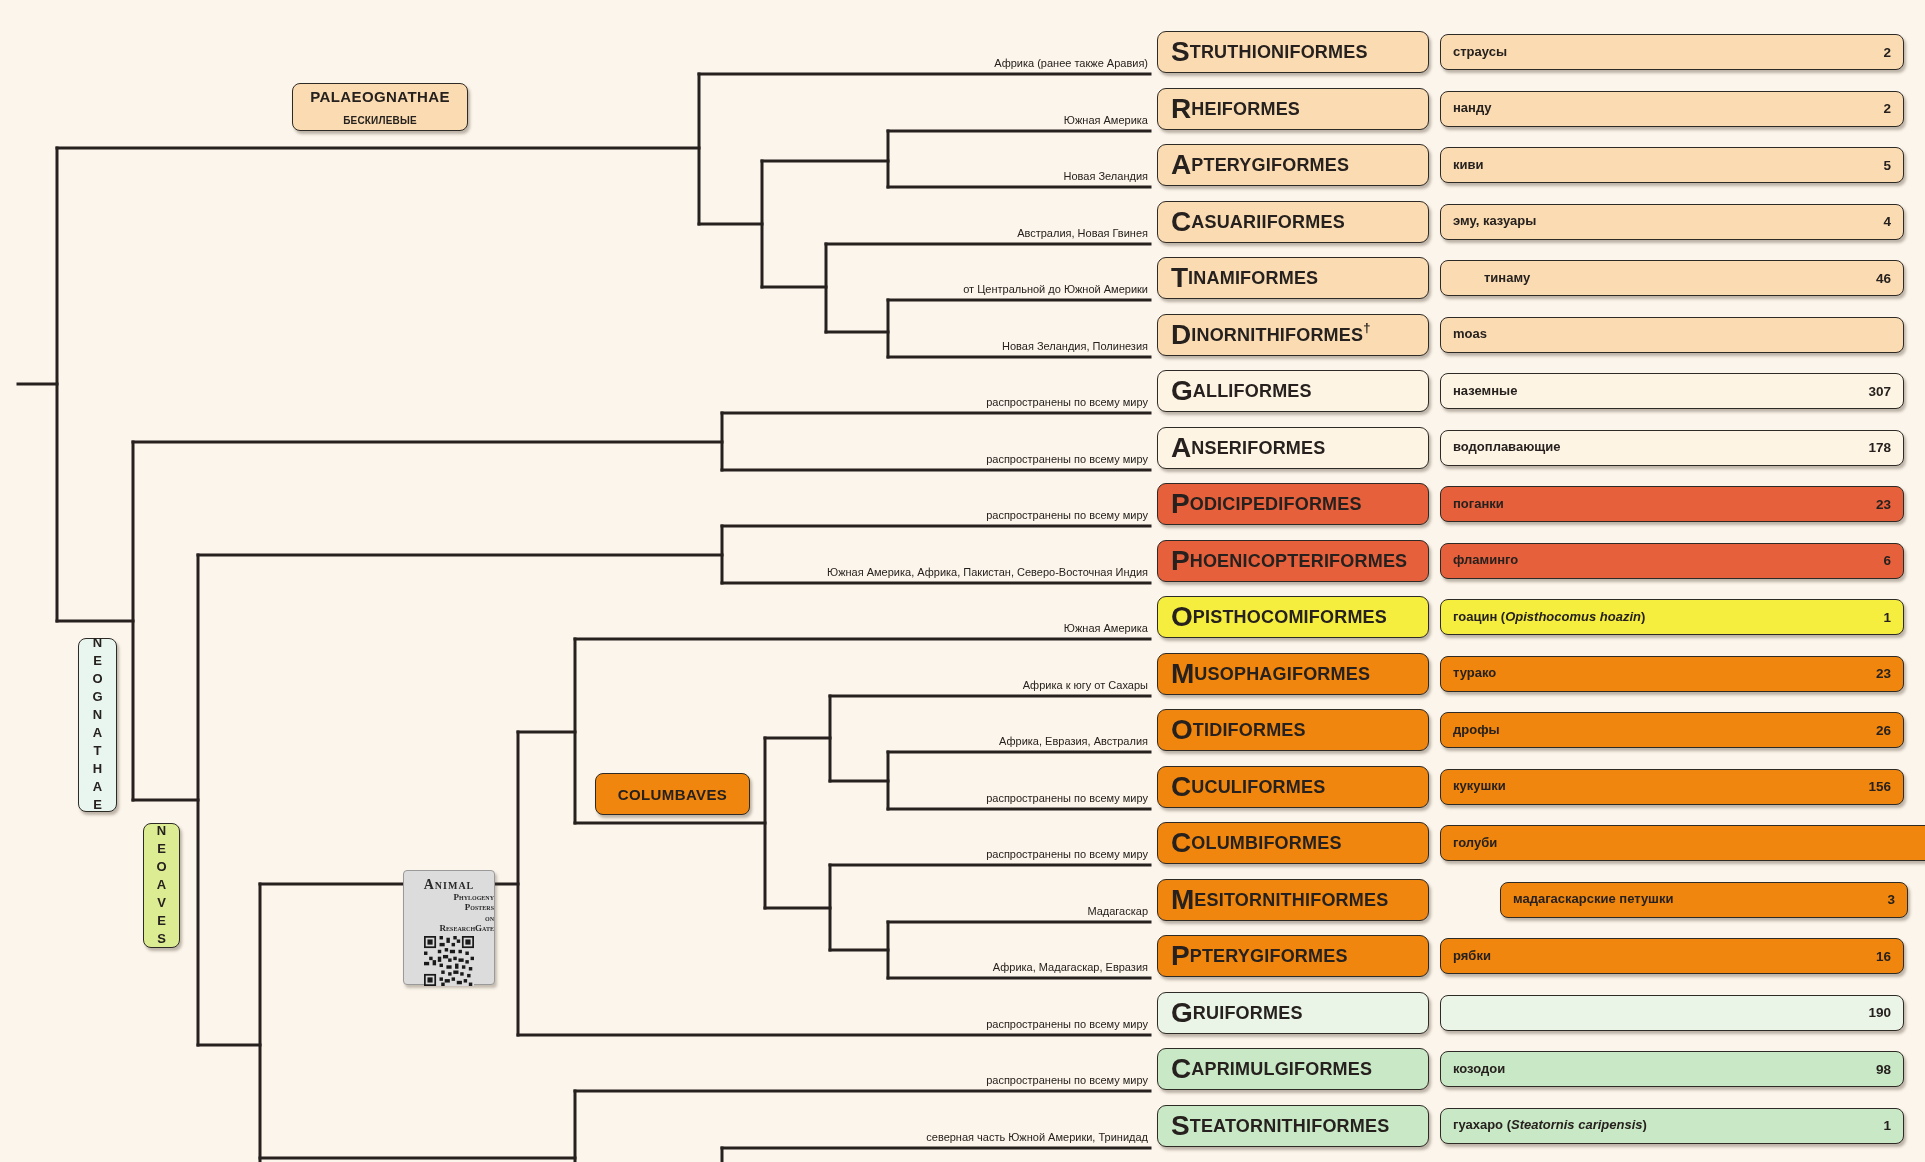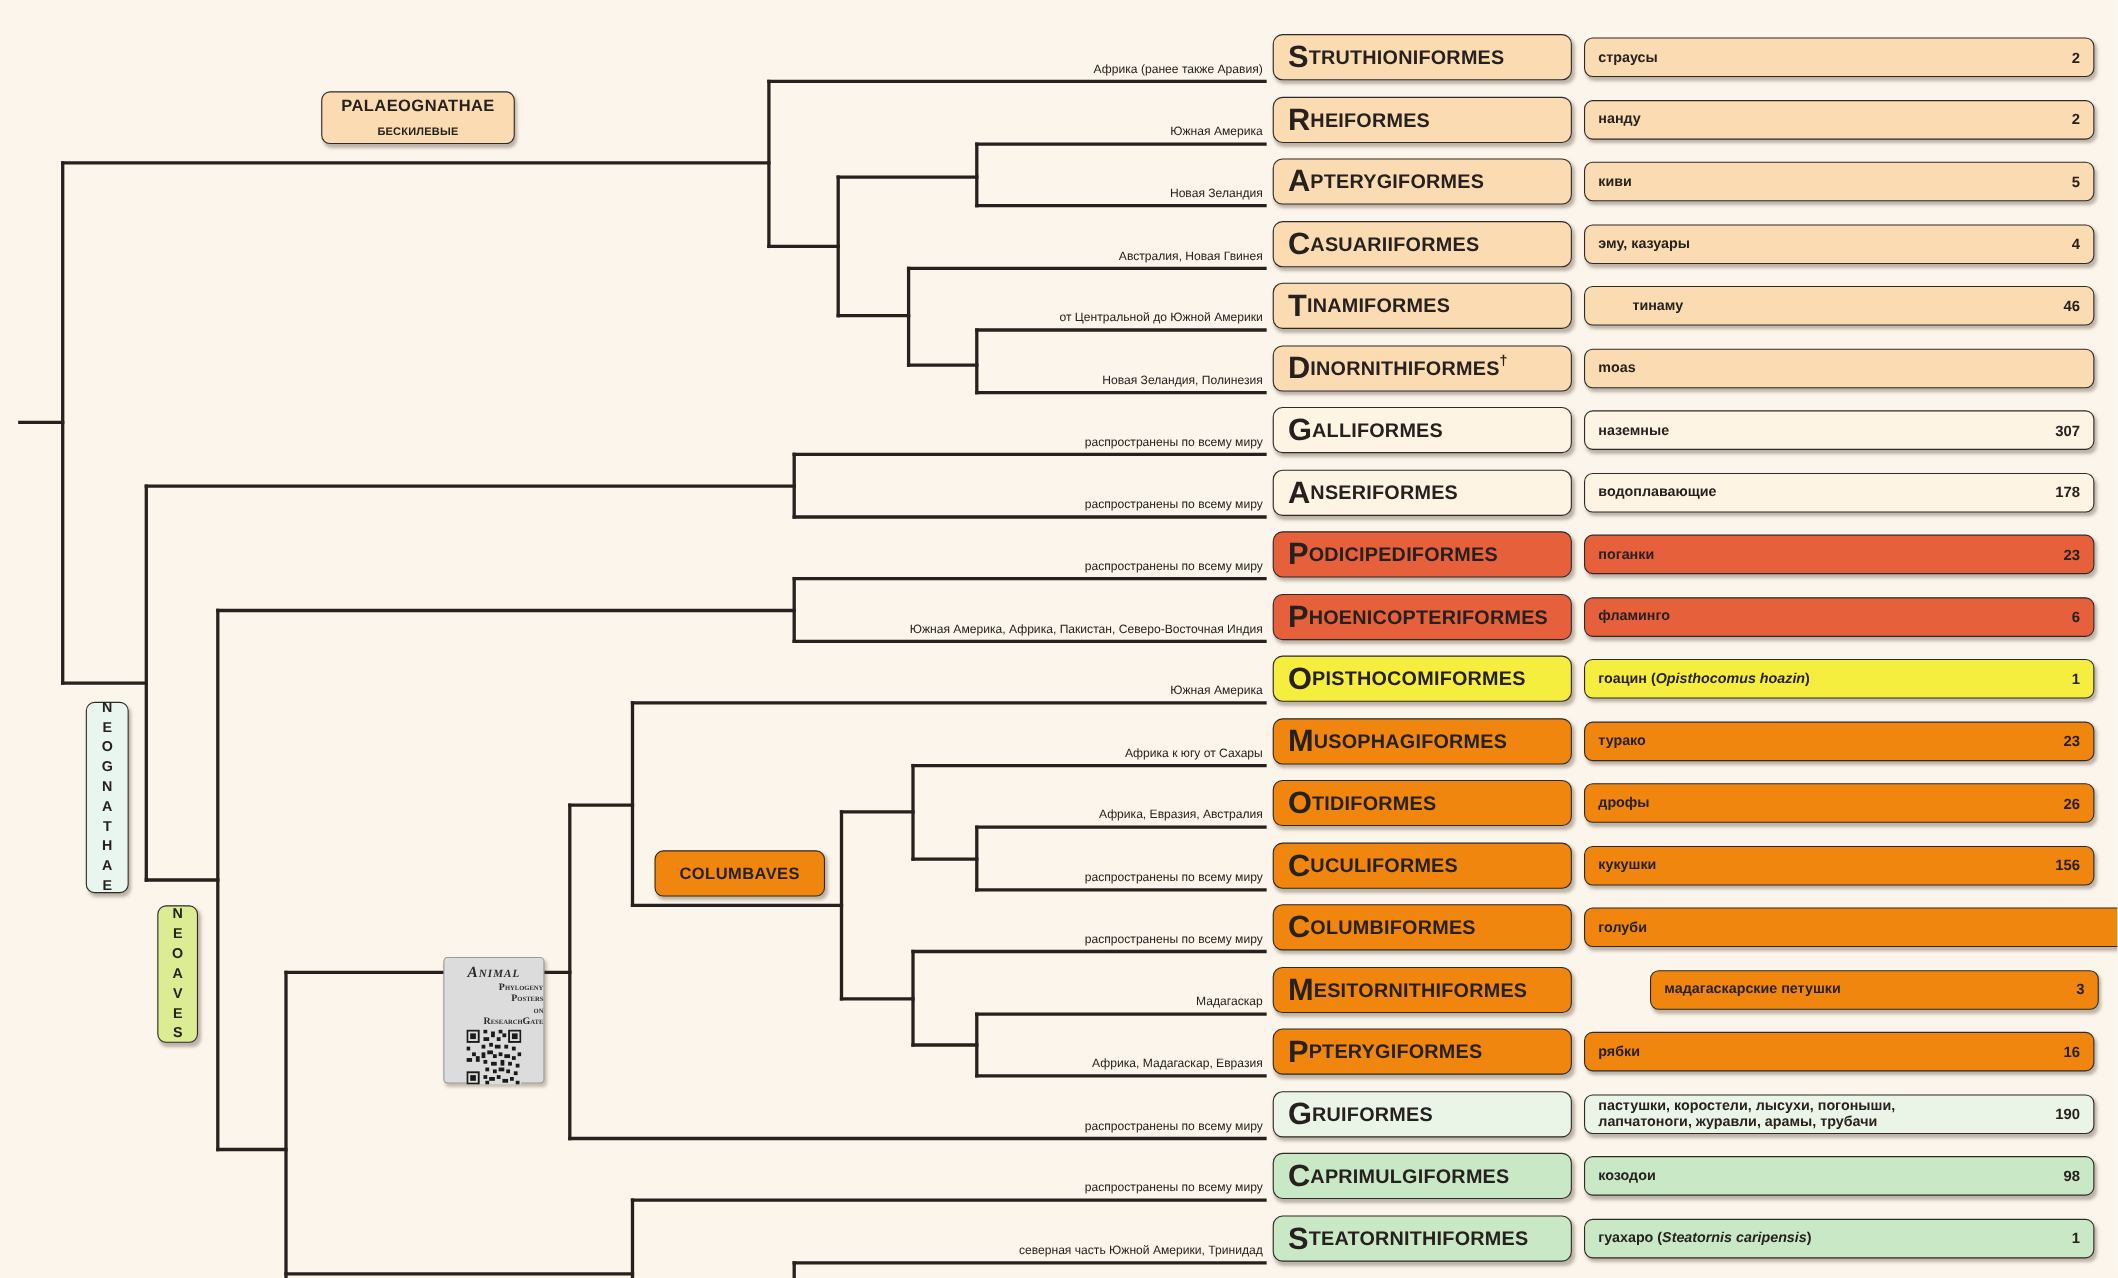--- a/index.html
+++ b/index.html
@@ -26,21 +26,21 @@
              justify-content:center;text-align:center;}
   .clade-title{font-weight:700;font-size:15px;letter-spacing:.4px;}
   .clade-sub{font-weight:700;font-size:10px;margin-top:10px;letter-spacing:.2px;}
   .vclade{align-items:center;flex-direction:row;justify-content:center;}
   .vlabel{writing-mode:vertical-rl;text-orientation:upright;font-weight:700;font-size:13px;
           letter-spacing:3px;line-height:1;}
   
   .watermark{position:absolute;box-sizing:border-box;background:#dcdcdc;border:1px solid #9a9a9a;
              border-radius:4px;box-shadow:2px 3px 3px rgba(70,55,40,.3);text-align:center;
              font-family:"Liberation Serif",serif;color:#2a2a2a;padding-top:7px;}
-  .wm1{font-size:14px;font-weight:700;letter-spacing:1px;font-variant:small-caps;line-height:1;font-style:italic;}
+  .wm1{font-size:14px;font-weight:700;letter-spacing:1px;font-variant:small-caps;line-height:1;}
   .wm2{font-size:9px;font-weight:700;font-variant:small-caps;line-height:1.15;text-align:right;}
   .wm-qr{margin:3px auto 0 auto;display:block;}
 </style>
 </head>
 <body>
 
 <div id="poster">
 
   <svg id="tree-svg" width="1925" height="1162">
       <line x1="18" y1="384" x2="57" y2="384" stroke="#26211e" stroke-width="3" stroke-linecap="square"></line>
@@ -310,21 +310,20 @@
       </div>
     </div>
 
     <div>
       <div class="geo-label" style="top: 1017.5px;">распространены по всему миру</div>
       <div class="box order-box c-palegreen" style="left: 1157px; top: 991.5px; width: 272px; height: 42px;">
         <span class="order-initial">G</span>
           <span class="order-rest">RUIFORMES</span>
       </div>
       <div class="box common-box c-palegreen" style="left: 1440px; top: 994.5px; width: 464px; height: 36px;">
-        <span class="common-name">пастушки, коростели, лысухи, погоныши, лапчатоноги, журавли, арамы, трубачи</span>
         <span class="species-count">190</span>
       </div>
     </div>
 
     <div>
       <div class="geo-label" style="top: 1074px;">распространены по всему миру</div>
       <div class="box order-box c-green" style="left: 1157px; top: 1048px; width: 272px; height: 42px;">
         <span class="order-initial">C</span>
           <span class="order-rest">APRIMULGIFORMES</span>
       </div>

